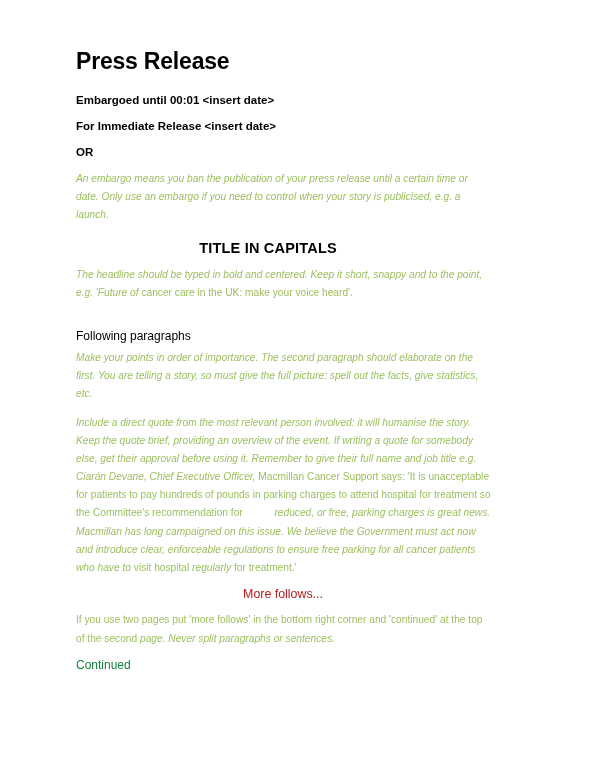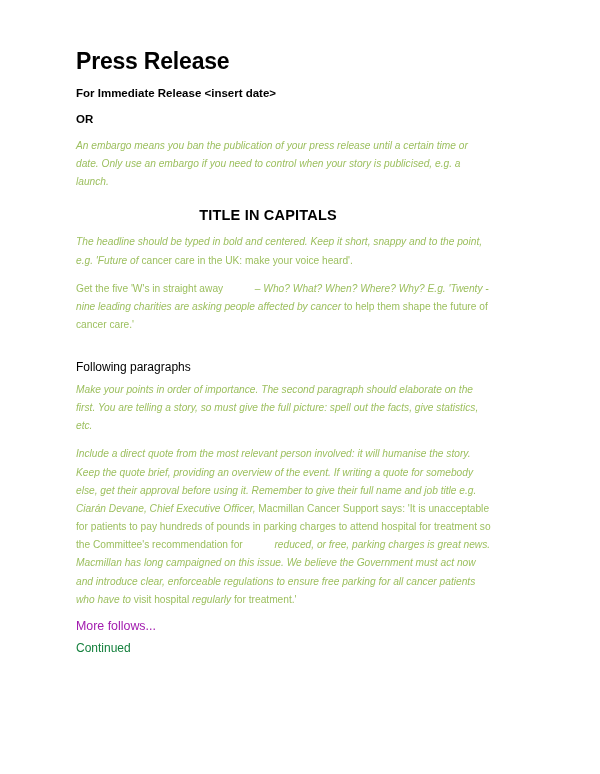--- a/index.html
+++ b/index.html
@@ -65,76 +65,75 @@
   .section-head {
     font-size: 12px;
     color: #000000;
     margin-top: 26px;
     line-height: 1.2;
   }
   .note.after-head {
     margin-top: 6px;
   }
   .more-follows {
-    text-align: left;
-    color: #a21caf;
+    text-align: center;
+    color: #b91c1c;
     font-size: 12.4px;
     font-style: normal;
     margin-top: 2px;
     padding-right: 2px;
     max-width: 446px;
   }
   .continued {
     font-size: 12px;
     color: #15803d;
     margin-top: 8px;
   }
 </style>
 </head>
 <body>
 
 <div class="page">
 
   <h1 class="doc-title">Press Release</h1>
 
+  <div class="bold-line">Embargoed until 00:01 &lt;insert date&gt;</div>
 
   <div class="bold-line tight">For Immediate Release &lt;insert date&gt;</div>
 
   <div class="bold-line tight">OR</div>
 
   <p class="note">An embargo means you ban the publication of your press release until a certain time or date. Only use an embargo if you need to control when your story is publicised, e.g. a launch.</p>
 
   <div class="center-title">TITLE IN CAPITALS</div>
 
   <p class="note">
     <span>The headline should be typed in bold and centered. Keep it short, snappy and to the point, e.g. 'Future of</span>
     <span class="plain">cancer care in the UK: make your voice heard'.</span>
   </p>
 
 
-  <p class="note after-head">
-    <span class="plain">Get the five 'W's in straight away</span>
-    <span class="gap"></span>
-    <span>– Who? What? When? Where? Why? E.g. 'Twenty -nine leading charities are asking people affected by cancer</span>
-    <span class="plain"> to help them shape the future of cancer care.'</span>
-  </p>
 
   <div class="section-head">Following paragraphs</div>
 
   <p class="note after-head">Make your points in order of importance. The second paragraph should elaborate on the first. You are telling a story, so must give the full picture: spell out the facts, give statistics, etc.</p>
 
 
   <p class="note after-head">
     <span>Include a direct quote from the most relevant person involved: it will humanise the story. Keep the quote brief, providing an overview of the event. If writing a quote for somebody else, get their approval before using it. Remember to give their full name and job title e.g. Ciarán Devane, Chief Executive Officer,</span>
     <span class="plain"> Macmillan Cancer Support  says: 'It is unacceptable for patients to pay hundreds of pounds in parking charges to attend hospital for treatment so the Committee's recommendation for</span>
     <span class="gap"></span>
     <span>reduced, or free, parking charges is great news. Macmillan has long campaigned on this issue. We believe the Government must act now and introduce clear, enforceable regulations to ensure free parking for all cancer patients who have to</span>
     <span class="plain"> visit hospital </span>
     <span>regularly</span>
     <span class="plain"> for treatment.'</span>
   </p>
 
   <div class="more-follows">More follows...</div>
 
+  <p class="note">
+    <span class="plain">If you use two pages put 'more follows' in the bottom right corner and 'continued' at the top of the second</span>
+    <span>page. Never split paragraphs or sentences.</span>
+  </p>
 
   <div class="continued">Continued</div>
 
 </div>
 
 </body></html>

